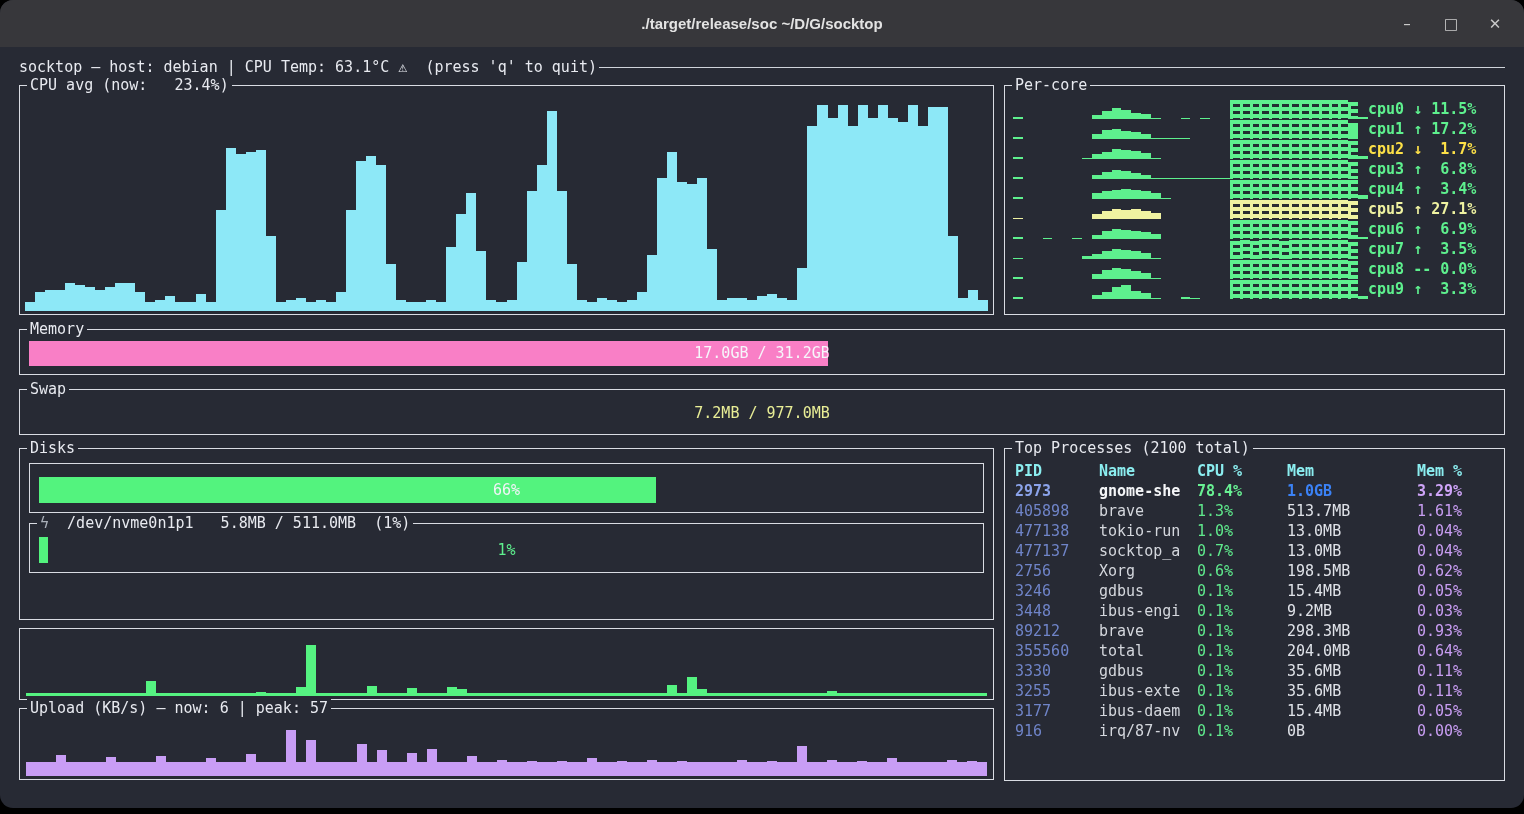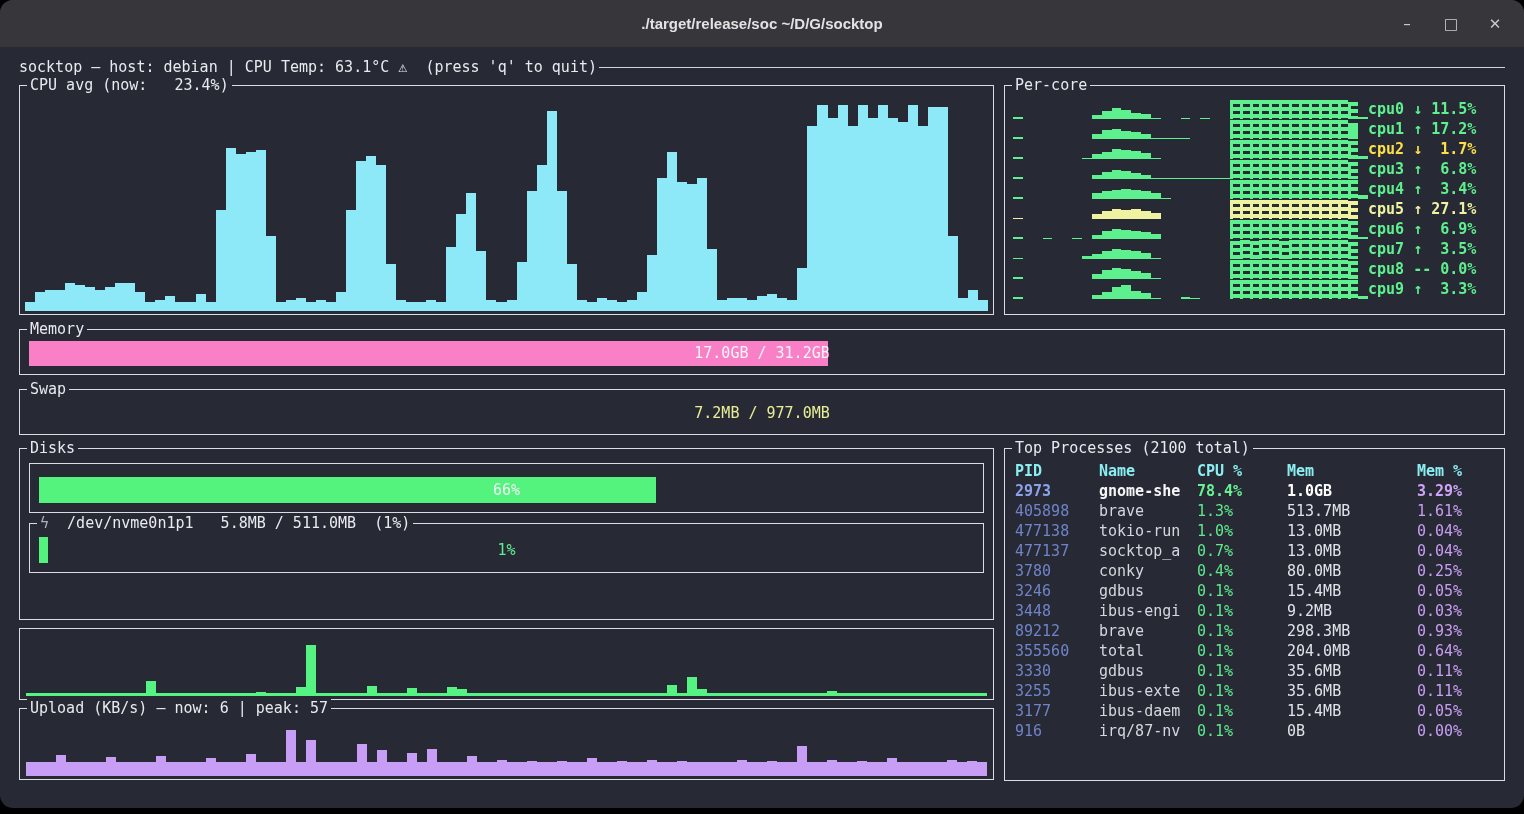--- a/index.html
+++ b/index.html
@@ -47,21 +47,21 @@
   .ph{color:#8beef0;font-weight:bold;}
   .c-pid{color:#6f84c8;}
   .c-name{color:#d4d7dd;}
   .c-cpu{color:#5fe98c;}
   .c-mem{color:#dfe2e8;}
   .c-memp{color:#c89df2;}
   .rfirst div{font-weight:bold;}
   .rfirst .c-pid{color:#8ba3ea;}
   .rfirst .c-name{color:#f4f5f7;}
   .rfirst .c-cpu{color:#68f193;}
-  .rfirst .c-mem{color:#ffffff;}
+  .rfirst .c-mem{color:#3b82f6;}
   .rfirst .c-memp{color:#cfa4f8;}
   
   [data-chart]{display:flex;align-items:flex-end;overflow:hidden;}
   [data-chart]>div{flex:1 0 auto;}
 </style>
 </head>
 <body>
 
 <div class="window">
   <div class="titlebar">
@@ -870,25 +870,25 @@
             <div class="c-memp">0.04%</div>
         </div>
         <div class="ptable">
           <div class="c-pid">477137</div>
             <div class="c-name">socktop_a</div>
             <div class="c-cpu">0.7%</div>
             <div class="c-mem">13.0MB</div>
             <div class="c-memp">0.04%</div>
         </div>
         <div class="ptable">
-          <div class="c-pid">3780</div>
-            <div class="c-name">conky</div>
-            <div class="c-cpu">0.4%</div>
-            <div class="c-mem">80.0MB</div>
-            <div class="c-memp">0.25%</div>
+          <div class="c-pid">2756</div>
+            <div class="c-name">Xorg</div>
+            <div class="c-cpu">0.6%</div>
+            <div class="c-mem">198.5MB</div>
+            <div class="c-memp">0.62%</div>
         </div>
         <div class="ptable">
           <div class="c-pid">3246</div>
             <div class="c-name">gdbus</div>
             <div class="c-cpu">0.1%</div>
             <div class="c-mem">15.4MB</div>
             <div class="c-memp">0.05%</div>
         </div>
         <div class="ptable">
           <div class="c-pid">3448</div>

